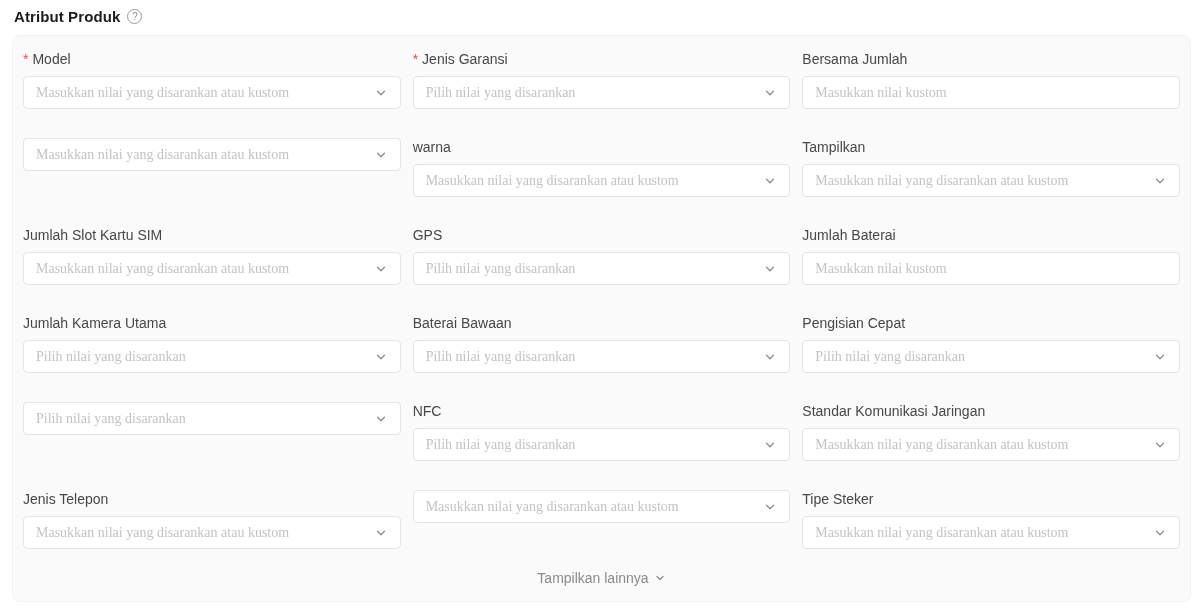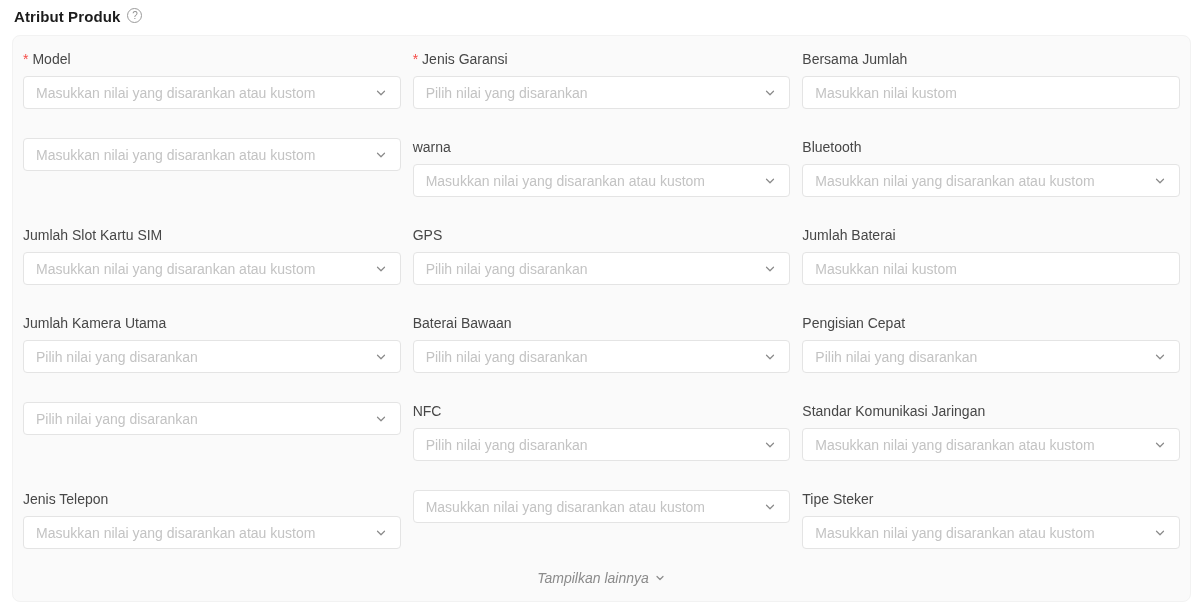--- a/index.html
+++ b/index.html
@@ -4,21 +4,21 @@
 <style>
   * { box-sizing: border-box; }
   html, body { margin: 0; padding: 0; }
   body {
     width: 1203px; height: 608px;
     background: #ffffff;
     font-family: "Liberation Sans", sans-serif;
     -webkit-font-smoothing: antialiased;
     overflow: hidden;
   }
-  .title-row { display: flex; align-items: flex-start; gap: 7px; padding: 8px 0 0 14px; height: 25px; }
+  .title-row { display: flex; align-items: center; gap: 7px; padding: 8px 0 0 14px; height: 25px; }
   .title { font-size: 15px; font-weight: bold; color: #1c1c1c; letter-spacing: .1px; }
   .help {
     width: 15px; height: 15px; border: 1px solid #9b9b9b; border-radius: 50%;
     color: #8f8f8f; font-size: 10px; line-height: 1;
     display: flex; align-items: center; justify-content: center; cursor: pointer;
   }
   .panel {
     margin: 10px 12px 0; height: 567px;
     background: #fafafa; border: 1px solid #f2f2f2; border-radius: 8px;
     padding: 14px 10px 0;
@@ -26,27 +26,27 @@
   .grid { display: grid; grid-template-columns: repeat(3, 1fr); column-gap: 12px; row-gap: 29px; }
   .label { display: flex; gap: 4px; font-size: 14px; color: #474747; line-height: 19px; margin-bottom: 7px; }
   .req { color: #f54a45; }
   .control {
     display: flex; align-items: center; height: 33px;
     background: #ffffff; border: 1px solid #e4e4e4; border-radius: 4px;
     padding: 0 12px; cursor: pointer;
   }
   .control input {
     flex: 1; min-width: 0; border: none; outline: none; background: transparent;
-    font-size: 14px; color: #0369a1; padding: 0; font-family: Liberation Sans, sans-serif;
+    font-size: 14px; color: #0369a1; padding: 0; font-family: Liberation Serif, serif;
   }
   .control input::placeholder { color: #c3c3c3; opacity: 1; }
   .chev { display: flex; align-items: center; margin-left: 8px; flex: none; }
   .footer {
     display: flex; justify-content: center; align-items: center; gap: 3px;
-    margin-top: 21px; color: #8b8b8b; font-size: 14px; cursor: pointer; font-style: italic;
+    margin-top: 21px; color: #8b8b8b; font-size: 14px; cursor: pointer;
   }
 </style>
 </head>
 <body>
 
 <div class="title-row">
   <span class="title">Atribut Produk</span>
   <span class="help">?</span>
 </div>
 
@@ -116,21 +116,21 @@
             <svg width="14" height="14" viewBox="0 0 16 16" fill="none">
               <path d="M4 6l4 4 4-4" stroke="#8a8a8a" stroke-width="1.4" stroke-linecap="round" stroke-linejoin="round"></path>
             </svg>
           </span>
       </div>
     </div>
 
     <div class="field">
       <div class="label">
 
-        <span>Bluetooth</span>
+        <span>Tampilkan</span>
       </div>
       <div class="control">
         <input placeholder="Masukkan nilai yang disarankan atau kustom" style="">
         <span class="chev">
             <svg width="14" height="14" viewBox="0 0 16 16" fill="none">
               <path d="M4 6l4 4 4-4" stroke="#8a8a8a" stroke-width="1.4" stroke-linecap="round" stroke-linejoin="round"></path>
             </svg>
           </span>
       </div>
     </div>

